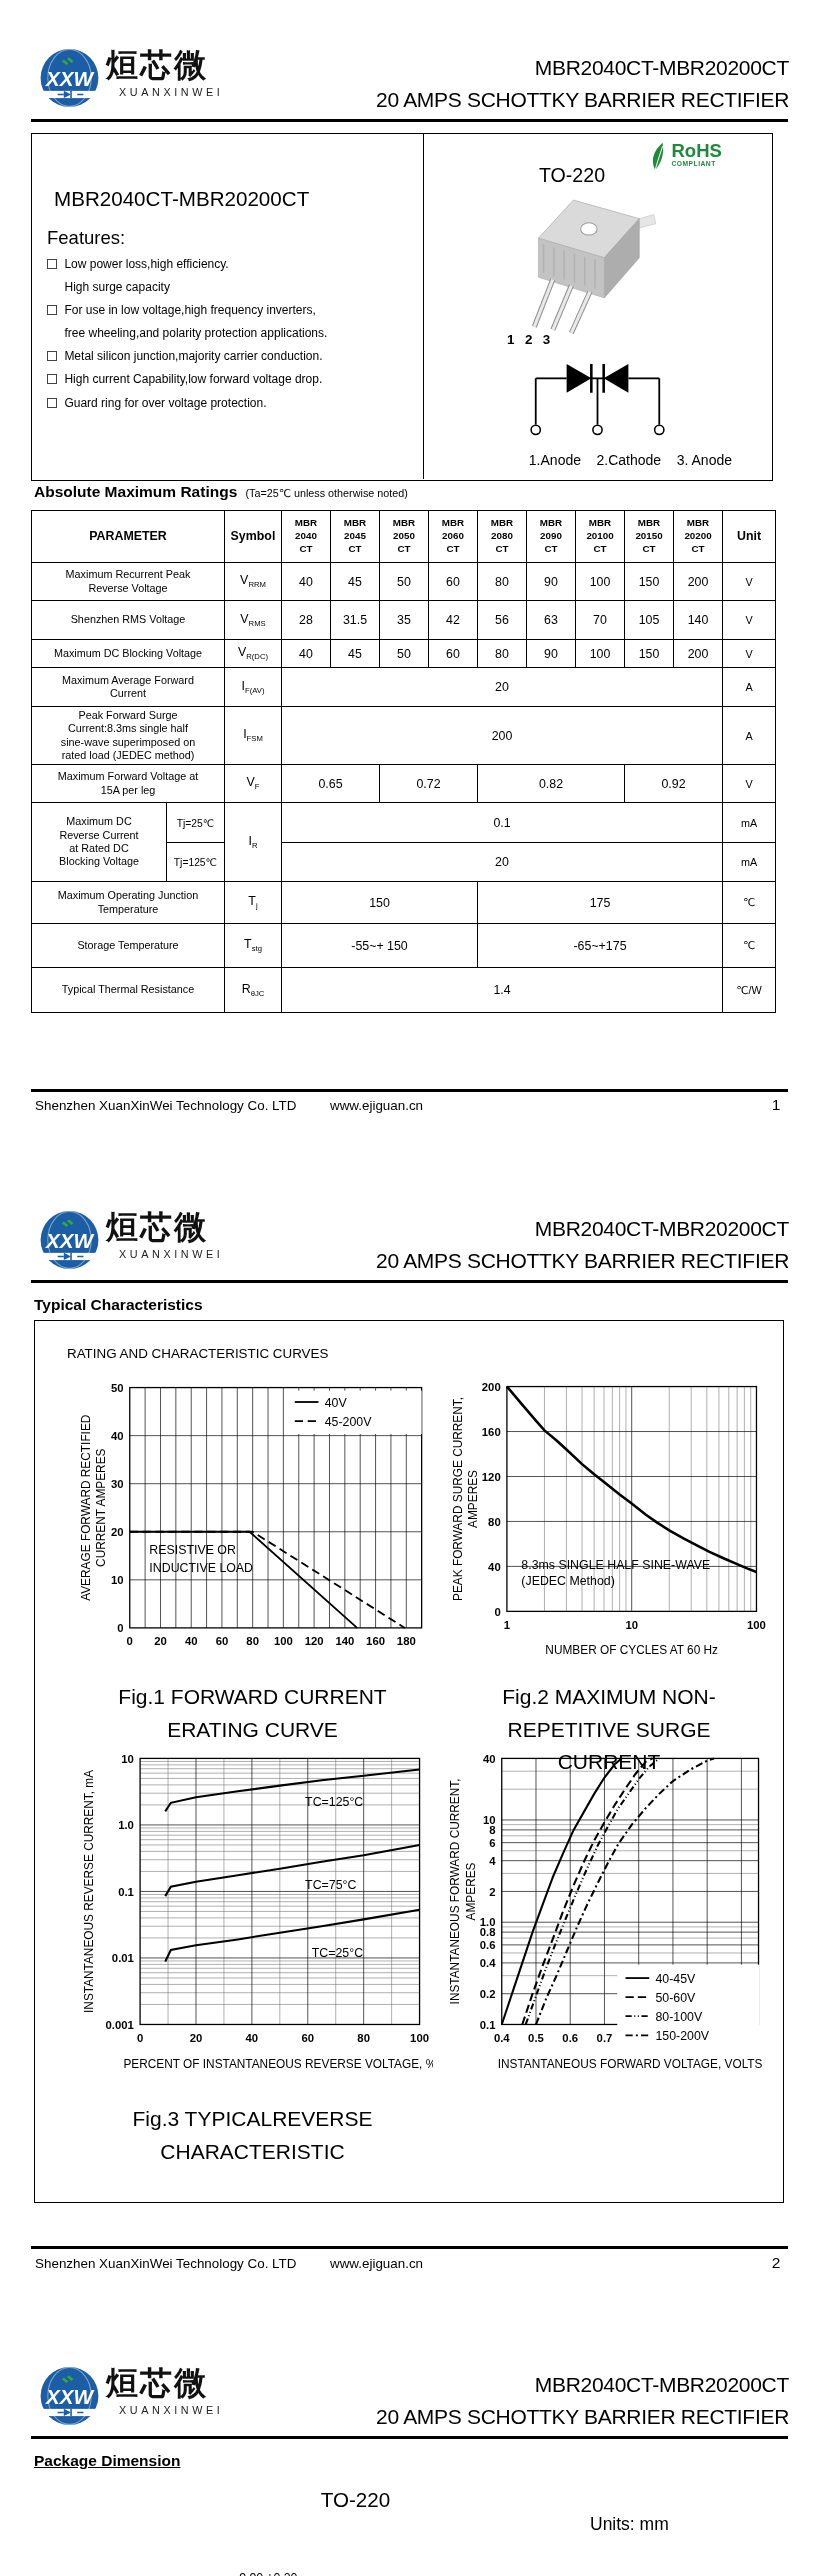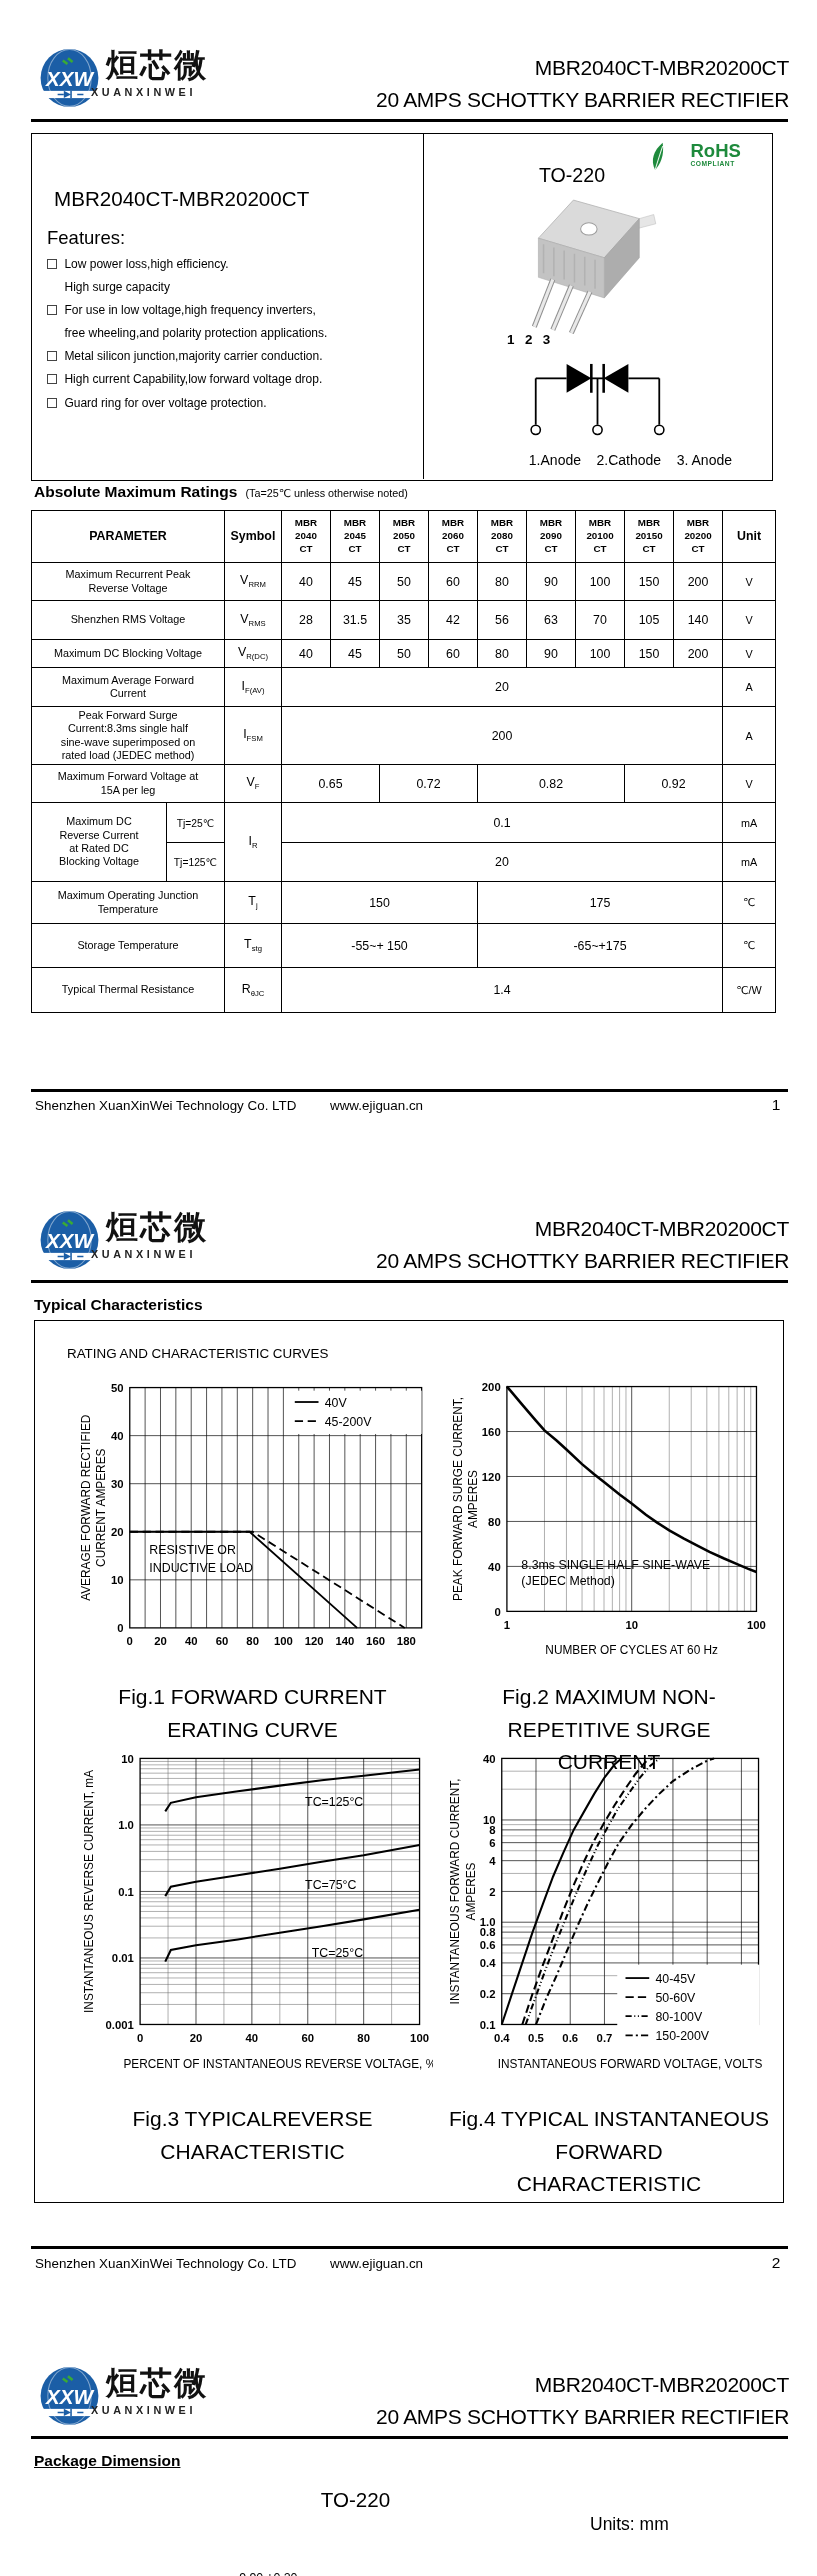--- a/index.html
+++ b/index.html
@@ -2,30 +2,30 @@
 <html style="font-size:8.2px"><head>
 <meta charset="utf-8">
 <style>
   html,body{margin:0;padding:0;background:#888}
   body{font-family:"Liberation Sans","DejaVu Sans",sans-serif;color:#000}
   .sheet{position:relative;width:818px;height:3470px;background:#fff;margin:0 auto;overflow:hidden}
   .abs{position:absolute}
   .hr{position:absolute;left:31px;width:757px;background:#000}
   .logo{position:absolute;width:216px;height:67px}
   .logo-cn{position:absolute;left:67px;top:-3.1px;font-size:32px;font-weight:bold;letter-spacing:2.1px;color:#111}
-  .logo-en{position:absolute;left:52px;top:39px;font-size:10.8px;font-weight:bold;letter-spacing:3.6px;color:#222}
+  .logo-en{position:absolute;left:80px;top:39px;font-size:10.8px;font-weight:normal;letter-spacing:3.6px;color:#222}
   .ds-title{position:absolute;right:29px;text-align:right;font-size:21px;line-height:32px;letter-spacing:-0.3px;white-space:nowrap}
   .fbox{position:absolute;border:1px solid #000;background:#fff}
   .fdiv{position:absolute;width:1px;background:#000}
   .part-range{position:absolute;font-size:20.6px;letter-spacing:0px;white-space:nowrap}
   .features-h{position:absolute;font-size:18.5px}
   .feat{position:absolute;display:flex;align-items:center;gap:7.2px;font-size:12px;white-space:nowrap}
   .feat .box{width:8.2px;height:8.2px;border:1px solid #444;flex:none}
   .feat.noin{padding-left:17.5px}
-  .rohs{position:absolute;display:flex;gap:22px;align-items:flex-start}
+  .rohs{position:absolute;display:flex;gap:3px;align-items:flex-start}
   .rohs-t1{font-size:18.5px;font-weight:bold;color:#1e8a3c;line-height:17.5px}
   .rohs-t2{font-size:6.7px;font-weight:bold;color:#1e8a3c;letter-spacing:0.5px}
   .to220{position:absolute;font-size:19.6px;text-align:center;white-space:nowrap}
   .pins{position:absolute;font-size:13.4px;font-weight:bold;letter-spacing:1px;white-space:pre}
   .pinout{position:absolute;font-size:14px;text-align:right;white-space:pre}
   .sec-h{position:absolute;font-size:15.5px;font-weight:bold;white-space:nowrap}
   .sec-cond{font-size:10.8px;font-weight:normal;margin-left:8.2px}
   table.ratings{position:absolute;border-collapse:collapse;table-layout:fixed;border:1.5px solid #000;background:#fff}
   table.ratings td,table.ratings th{border:1px solid #000;text-align:center;vertical-align:middle;padding:0 1.5px;overflow:hidden}
   th.ph,td.pc{font-size:10.8px;white-space:pre-line;line-height:1.25}
@@ -575,22 +575,20 @@
       <text x="410" y="498" class="lgd">50-60V</text>
       <line x1="352" x2="398" y1="526" y2="526" stroke="#000" stroke-width="3.5" stroke-dasharray="12 5 2 5 2 5"></line>
       <text x="410" y="535" class="lgd">80-100V</text>
       <line x1="352" x2="398" y1="563" y2="563" stroke="#000" stroke-width="3.5" stroke-dasharray="14 6 4 6"></line>
       <text x="410" y="572" class="lgd">150-200V</text>
       <text x="30" y="284" transform="rotate(-90 30 284)" text-anchor="middle" font-size="22" class="axlbl">INSTANTANEOUS FORWARD CURRENT,</text>
       <text x="60" y="284" transform="rotate(-90 60 284)" text-anchor="middle" font-size="22" class="axlbl">AMPERES</text>
       <text x="361" y="626" text-anchor="middle" font-size="23" class="axlbl">INSTANTANEOUS FORWARD VOLTAGE, VOLTS</text>
     </svg>
   <div class="figcap" style="left:72px;top:2103px;width:361px">Fig.3 TYPICALREVERSE CHARACTERISTIC</div>
-  <div class="figcap" style="left:444px;top:2103px;width:330px">Fig.4 TYPICAL INSTANTANEOUS FORWARD
-CHARACTERISTIC</div>
 
   <div class="footer-line" style="top:2246px"></div>
   <div class="footer" style="top:2256px">
     <span class="co">Shenzhen XuanXinWei Technology Co. LTD</span>
     <span class="url">www.ejiguan.cn</span>
     <span class="pg">2</span>
   </div>
 
   <div class="logo" style="left:39px;top:2365px">
     <svg width="61" height="64" viewBox="0 0 118 124">

